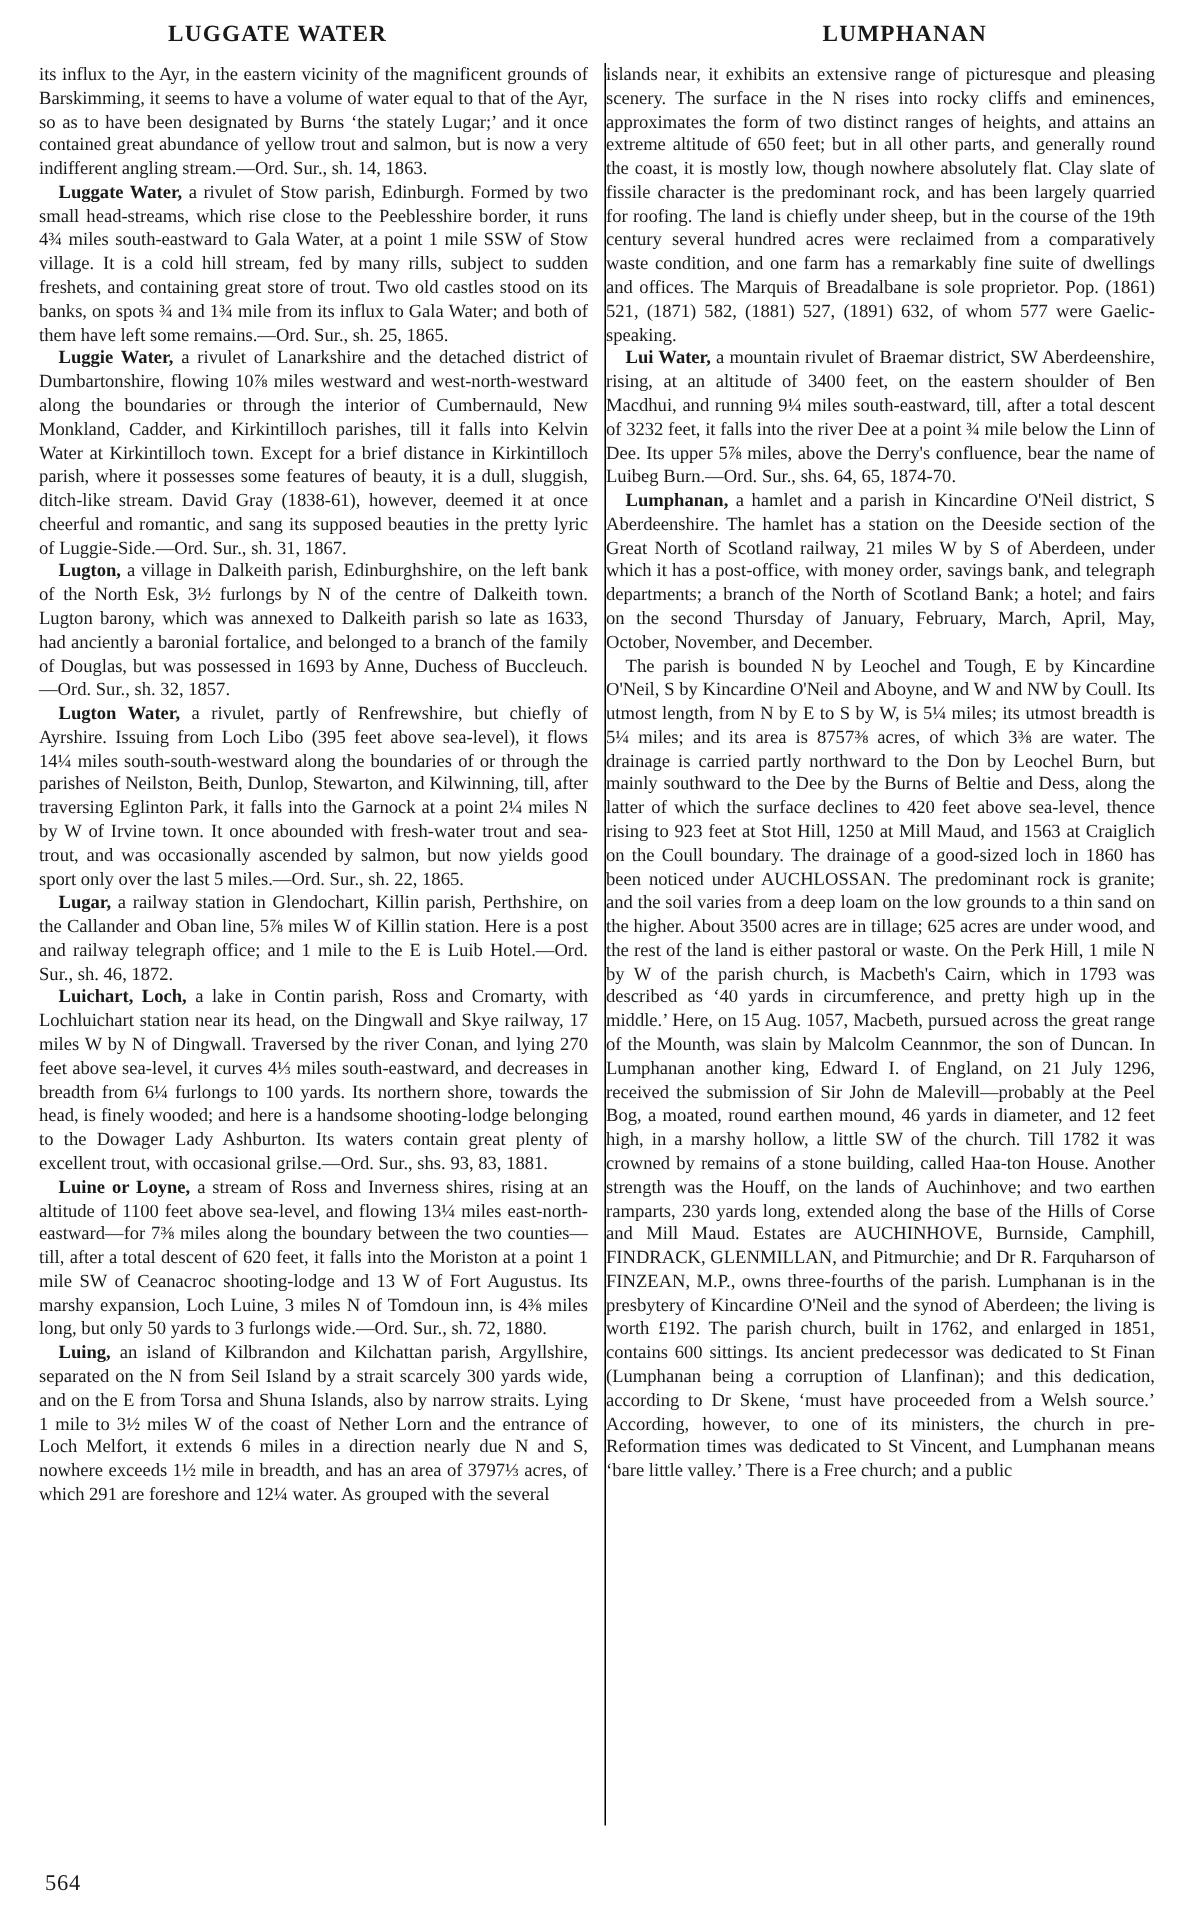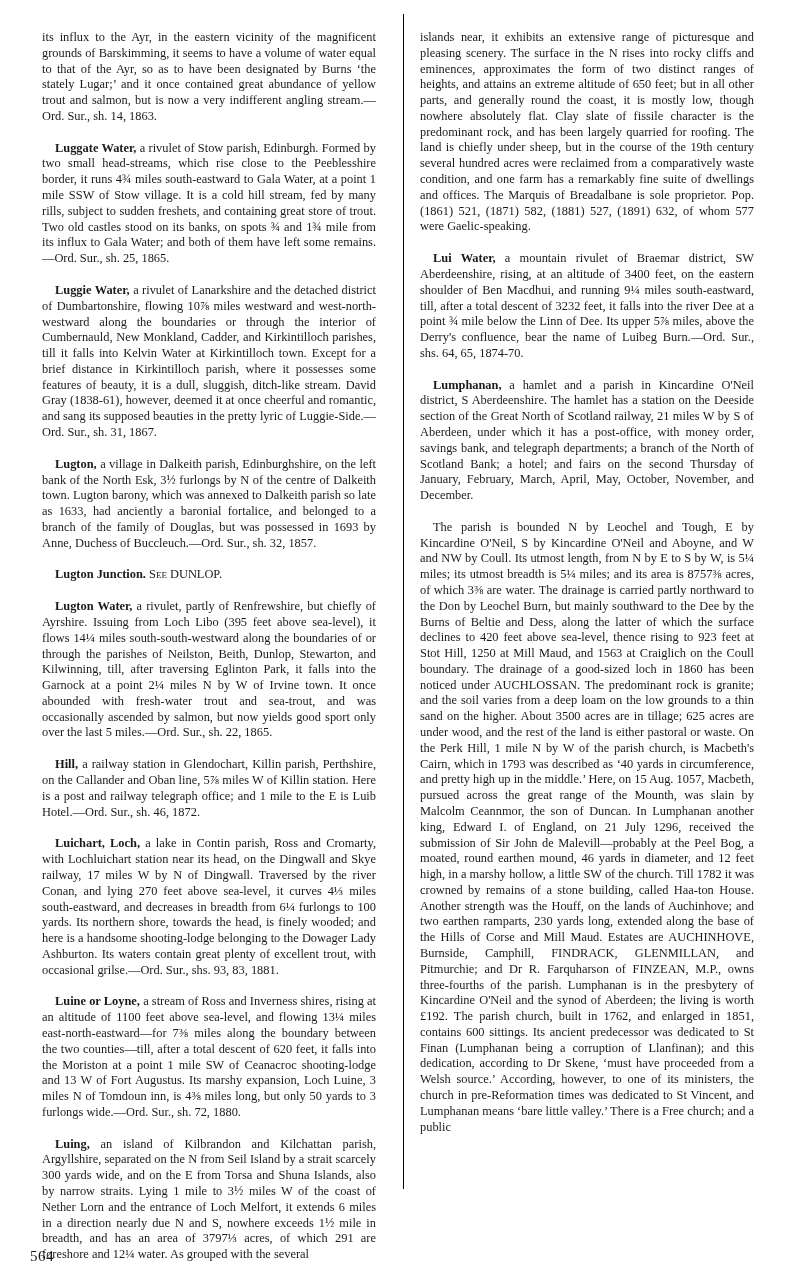--- a/index.html
+++ b/index.html
@@ -50,21 +50,21 @@
     text-justify: inter-word;
     hyphens: manual;
   }
   .col.left {
     padding-right: 11px;
     border-right: 1px solid #000;
   }
   .col.right {
   }
   .col p {
-    margin: 16px;
+    margin: 0;
     text-indent: 1.05em;
   }
   .col p.noindent {
     text-indent: 0;
   }
   .hw {
     font-weight: bold;
   }
   .sc {
     font-variant: small-caps;
@@ -75,31 +75,34 @@
     bottom: 6px;
     font-size: 15px;
     letter-spacing: 0.5px;
   }
 </style>
 </head>
 <body>
 
 <div class="page">
 
+  <div class="running-head">
+    <span class="rh-left">LUGGATE WATER</span>
+    <span class="rh-right">LUMPHANAN</span>
+  </div>
 
   <div class="columns">
 
     <div class="col left">
       <p class="noindent"><span>its influx to the Ayr, in the eastern vicinity of the magnificent grounds of Barskimming, it seems to have a volume of water equal to that of the Ayr, so as to have been designated by Burns ‘the stately Lugar;’ and it once contained great abundance of yellow trout and salmon, but is now a very indifferent angling stream.—Ord. Sur., sh. 14, 1863.</span></p>
       <p><span class="hw">Luggate Water,</span><span> a rivulet of Stow parish, Edinburgh. Formed by two small head-streams, which rise close to the Peeblesshire border, it runs 4¾ miles south-eastward to Gala Water, at a point 1 mile SSW of Stow village. It is a cold hill stream, fed by many rills, subject to sudden freshets, and containing great store of trout. Two old castles stood on its banks, on spots ¾ and 1¾ mile from its influx to Gala Water; and both of them have left some remains.—Ord. Sur., sh. 25, 1865.</span></p>
       <p><span class="hw">Luggie Water,</span><span> a rivulet of Lanarkshire and the detached district of Dumbartonshire, flowing 10⅞ miles westward and west-north-westward along the boundaries or through the interior of Cumbernauld, New Monkland, Cadder, and Kirkintilloch parishes, till it falls into Kelvin Water at Kirkintilloch town. Except for a brief distance in Kirkintilloch parish, where it possesses some features of beauty, it is a dull, sluggish, ditch-like stream. David Gray (1838-61), however, deemed it at once cheerful and romantic, and sang its supposed beauties in the pretty lyric of Luggie-Side.—Ord. Sur., sh. 31, 1867.</span></p>
       <p><span class="hw">Lugton,</span><span> a village in Dalkeith parish, Edinburghshire, on the left bank of the North Esk, 3½ furlongs by N of the centre of Dalkeith town. Lugton barony, which was annexed to Dalkeith parish so late as 1633, had anciently a baronial fortalice, and belonged to a branch of the family of Douglas, but was possessed in 1693 by Anne, Duchess of Buccleuch.—Ord. Sur., sh. 32, 1857.</span></p>
-      <p><span class="hw">Lugton Junction.</span><span class="sc"> See DUNLOP.</span></p>
       <p><span class="hw">Lugton Water,</span><span> a rivulet, partly of Renfrewshire, but chiefly of Ayrshire. Issuing from Loch Libo (395 feet above sea-level), it flows 14¼ miles south-south-westward along the boundaries of or through the parishes of Neilston, Beith, Dunlop, Stewarton, and Kilwinning, till, after traversing Eglinton Park, it falls into the Garnock at a point 2¼ miles N by W of Irvine town. It once abounded with fresh-water trout and sea-trout, and was occasionally ascended by salmon, but now yields good sport only over the last 5 miles.—Ord. Sur., sh. 22, 1865.</span></p>
-      <p><span class="hw">Hill,</span><span> a railway station in Glendochart, Killin parish, Perthshire, on the Callander and Oban line, 5⅞ miles W of Killin station. Here is a post and railway telegraph office; and 1 mile to the E is Luib Hotel.—Ord. Sur., sh. 46, 1872.</span></p>
+      <p><span class="hw">Lugar,</span><span> a railway station in Glendochart, Killin parish, Perthshire, on the Callander and Oban line, 5⅞ miles W of Killin station. Here is a post and railway telegraph office; and 1 mile to the E is Luib Hotel.—Ord. Sur., sh. 46, 1872.</span></p>
       <p><span class="hw">Luichart, Loch,</span><span> a lake in Contin parish, Ross and Cromarty, with Lochluichart station near its head, on the Dingwall and Skye railway, 17 miles W by N of Dingwall. Traversed by the river Conan, and lying 270 feet above sea-level, it curves 4⅓ miles south-eastward, and decreases in breadth from 6¼ furlongs to 100 yards. Its northern shore, towards the head, is finely wooded; and here is a handsome shooting-lodge belonging to the Dowager Lady Ashburton. Its waters contain great plenty of excellent trout, with occasional grilse.—Ord. Sur., shs. 93, 83, 1881.</span></p>
       <p><span class="hw">Luine or Loyne,</span><span> a stream of Ross and Inverness shires, rising at an altitude of 1100 feet above sea-level, and flowing 13¼ miles east-north-eastward—for 7⅜ miles along the boundary between the two counties—till, after a total descent of 620 feet, it falls into the Moriston at a point 1 mile SW of Ceanacroc shooting-lodge and 13 W of Fort Augustus. Its marshy expansion, Loch Luine, 3 miles N of Tomdoun inn, is 4⅜ miles long, but only 50 yards to 3 furlongs wide.—Ord. Sur., sh. 72, 1880.</span></p>
       <p><span class="hw">Luing,</span><span> an island of Kilbrandon and Kilchattan parish, Argyllshire, separated on the N from Seil Island by a strait scarcely 300 yards wide, and on the E from Torsa and Shuna Islands, also by narrow straits. Lying 1 mile to 3½ miles W of the coast of Nether Lorn and the entrance of Loch Melfort, it extends 6 miles in a direction nearly due N and S, nowhere exceeds 1½ mile in breadth, and has an area of 3797⅓ acres, of which 291 are foreshore and 12¼ water. As grouped with the several</span></p>
     </div>
 
     <div class="col right">
       <p class="noindent"><span>islands near, it exhibits an extensive range of picturesque and pleasing scenery. The surface in the N rises into rocky cliffs and eminences, approximates the form of two distinct ranges of heights, and attains an extreme altitude of 650 feet; but in all other parts, and generally round the coast, it is mostly low, though nowhere absolutely flat. Clay slate of fissile character is the predominant rock, and has been largely quarried for roofing. The land is chiefly under sheep, but in the course of the 19th century several hundred acres were reclaimed from a comparatively waste condition, and one farm has a remarkably fine suite of dwellings and offices. The Marquis of Breadalbane is sole proprietor. Pop. (1861) 521, (1871) 582, (1881) 527, (1891) 632, of whom 577 were Gaelic-speaking.</span></p>
       <p><span class="hw">Lui Water,</span><span> a mountain rivulet of Braemar district, SW Aberdeenshire, rising, at an altitude of 3400 feet, on the eastern shoulder of Ben Macdhui, and running 9¼ miles south-eastward, till, after a total descent of 3232 feet, it falls into the river Dee at a point ¾ mile below the Linn of Dee. Its upper 5⅞ miles, above the Derry's confluence, bear the name of Luibeg Burn.—Ord. Sur., shs. 64, 65, 1874-70.</span></p>
       <p><span class="hw">Lumphanan,</span><span> a hamlet and a parish in Kincardine O'Neil district, S Aberdeenshire. The hamlet has a station on the Deeside section of the Great North of Scotland railway, 21 miles W by S of Aberdeen, under which it has a post-office, with money order, savings bank, and telegraph departments; a branch of the North of Scotland Bank; a hotel; and fairs on the second Thursday of January, February, March, April, May, October, November, and December.</span></p>
       <p><span>The parish is bounded N by Leochel and Tough, E by Kincardine O'Neil, S by Kincardine O'Neil and Aboyne, and W and NW by Coull. Its utmost length, from N by E to S by W, is 5¼ miles; its utmost breadth is 5¼ miles; and its area is 8757⅜ acres, of which 3⅜ are water. The drainage is carried partly northward to the Don by Leochel Burn, but mainly southward to the Dee by the Burns of Beltie and Dess, along the latter of which the surface declines to 420 feet above sea-level, thence rising to 923 feet at Stot Hill, 1250 at Mill Maud, and 1563 at Craiglich on the Coull boundary. The drainage of a good-sized loch in 1860 has been noticed under AUCHLOSSAN. The predominant rock is granite; and the soil varies from a deep loam on the low grounds to a thin sand on the higher. About 3500 acres are in tillage; 625 acres are under wood, and the rest of the land is either pastoral or waste. On the Perk Hill, 1 mile N by W of the parish church, is Macbeth's Cairn, which in 1793 was described as ‘40 yards in circumference, and pretty high up in the middle.’ Here, on 15 Aug. 1057, Macbeth, pursued across the great range of the Mounth, was slain by Malcolm Ceannmor, the son of Duncan. In Lumphanan another king, Edward I. of England, on 21 July 1296, received the submission of Sir John de Malevill—probably at the Peel Bog, a moated, round earthen mound, 46 yards in diameter, and 12 feet high, in a marshy hollow, a little SW of the church. Till 1782 it was crowned by remains of a stone building, called Haa-ton House. Another strength was the Houff, on the lands of Auchinhove; and two earthen ramparts, 230 yards long, extended along the base of the Hills of Corse and Mill Maud. Estates are AUCHINHOVE, Burnside, Camphill, FINDRACK, GLENMILLAN, and Pitmurchie; and Dr R. Farquharson of FINZEAN, M.P., owns three-fourths of the parish. Lumphanan is in the presbytery of Kincardine O'Neil and the synod of Aberdeen; the living is worth £192. The parish church, built in 1762, and enlarged in 1851, contains 600 sittings. Its ancient predecessor was dedicated to St Finan (Lumphanan being a corruption of Llanfinan); and this dedication, according to Dr Skene, ‘must have proceeded from a Welsh source.’ According, however, to one of its ministers, the church in pre-Reformation times was dedicated to St Vincent, and Lumphanan means ‘bare little valley.’ There is a Free church; and a public</span></p>

